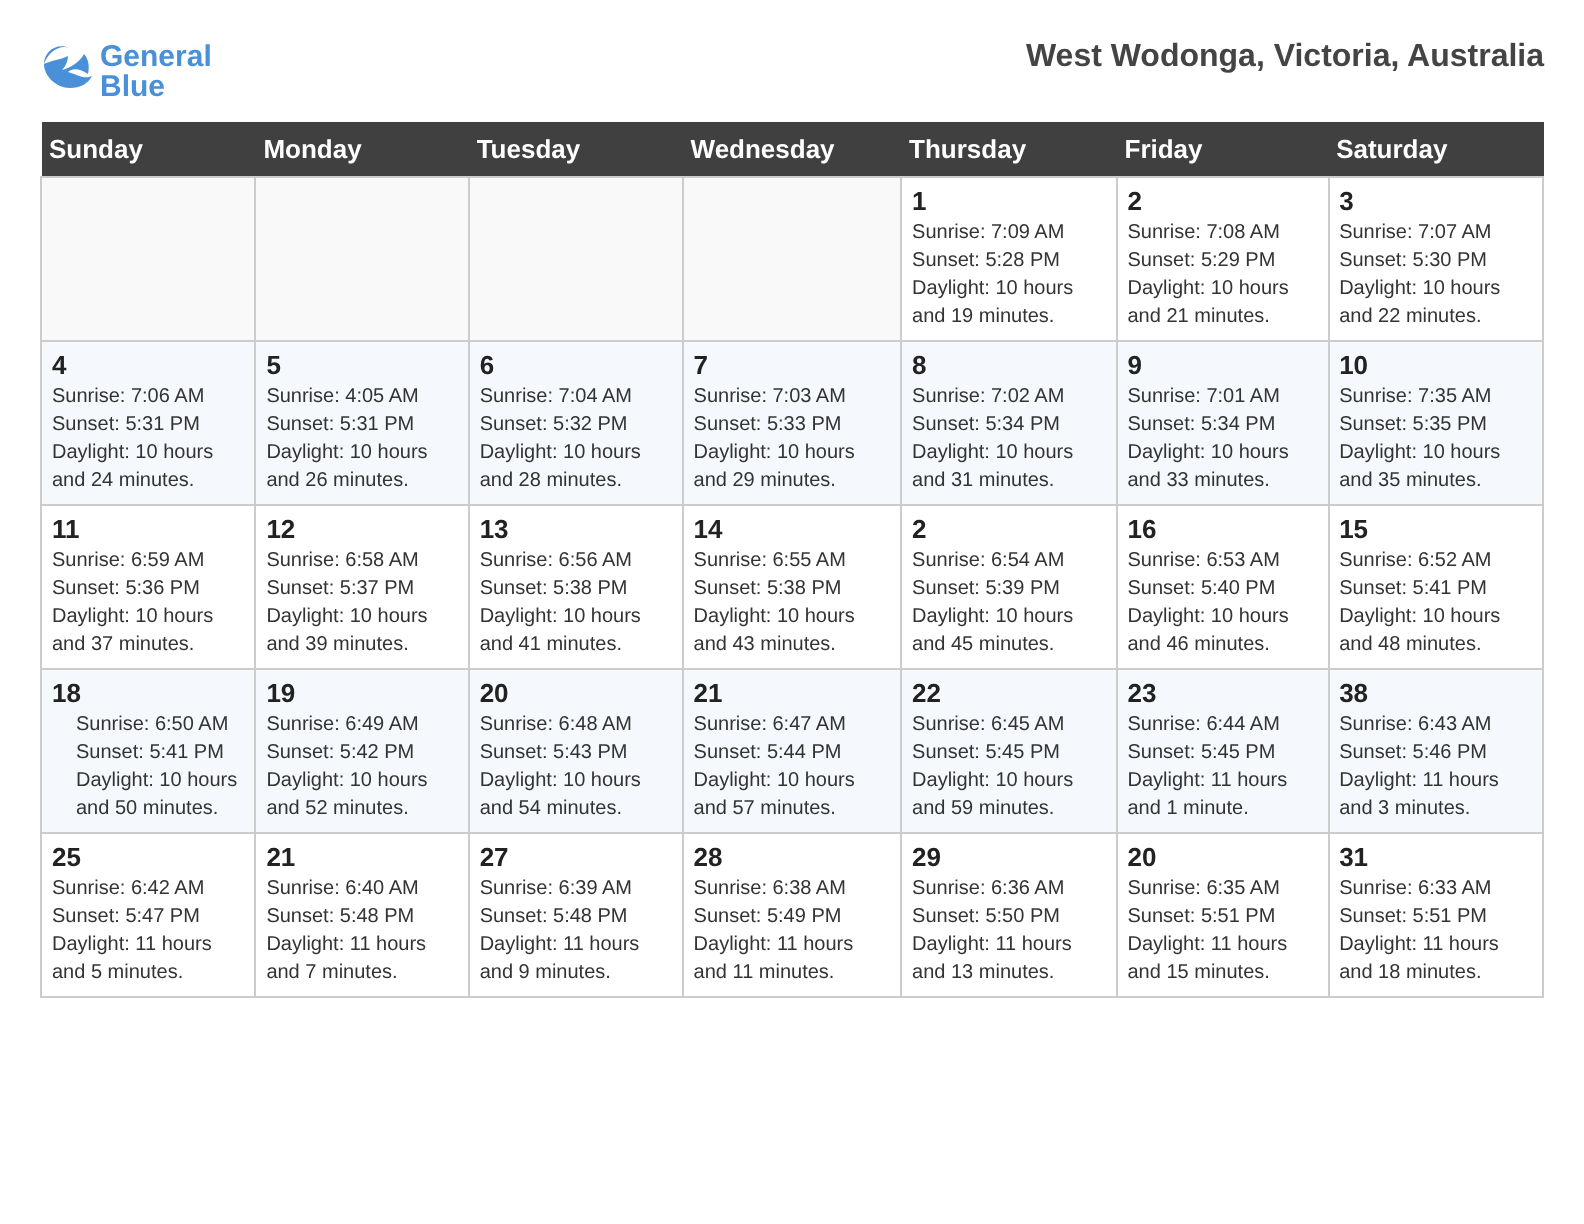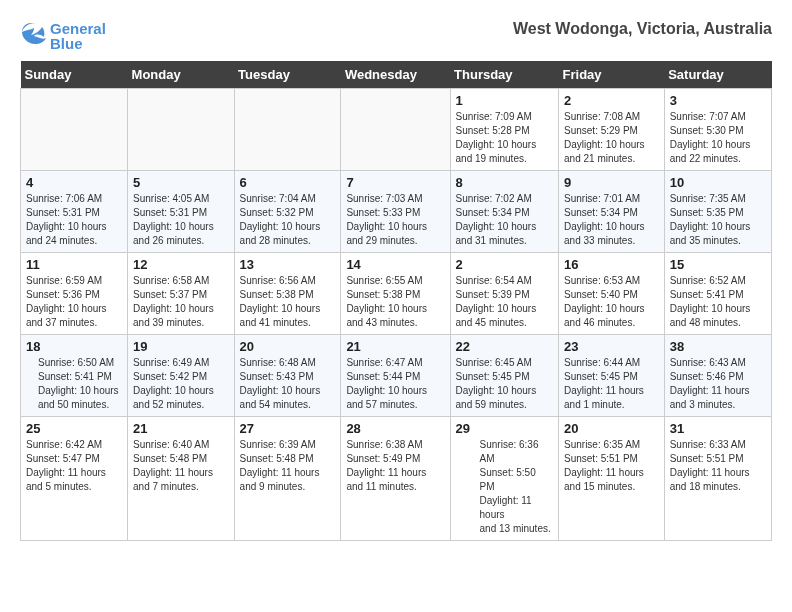--- a/index.html
+++ b/index.html
@@ -314,21 +314,21 @@
         </td>
         <td>
           <span class="day-num">28</span>
           <div class="day-info" style="white-space: pre-line;">Sunrise: 6:38 AM
 Sunset: 5:49 PM
 Daylight: 11 hours
 and 11 minutes.</div>
         </td>
         <td>
           <span class="day-num">29</span>
-          <div class="day-info" style="white-space: pre-line; margin-left: 24px;">Sunrise: 6:36 AM
+          <div class="day-info" style="white-space: pre-line;">Sunrise: 6:36 AM
 Sunset: 5:50 PM
 Daylight: 11 hours
 and 13 minutes.</div>
         </td>
         <td>
           <span class="day-num">20</span>
           <div class="day-info" style="white-space: pre-line;">Sunrise: 6:35 AM
 Sunset: 5:51 PM
 Daylight: 11 hours
 and 15 minutes.</div>

